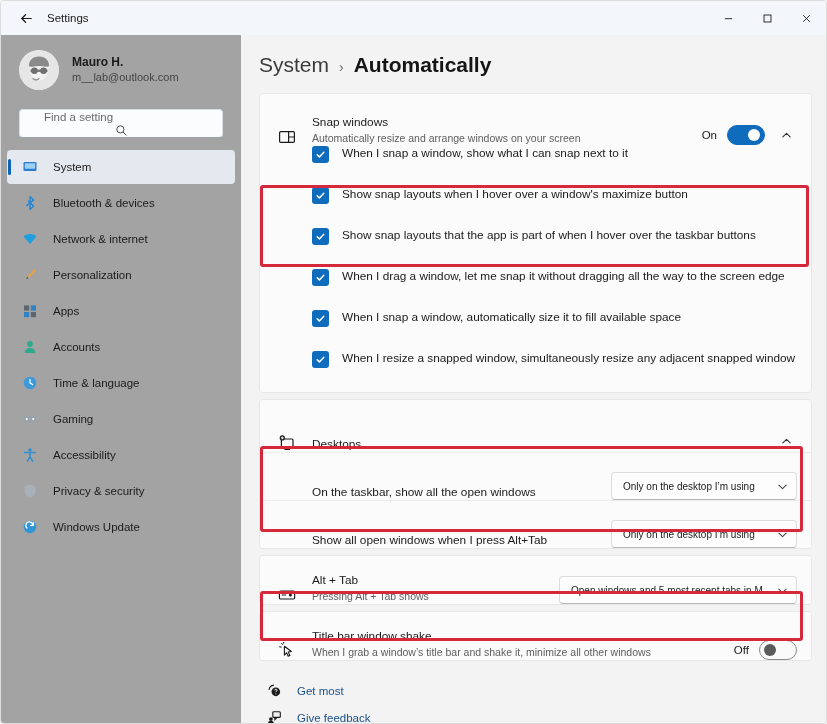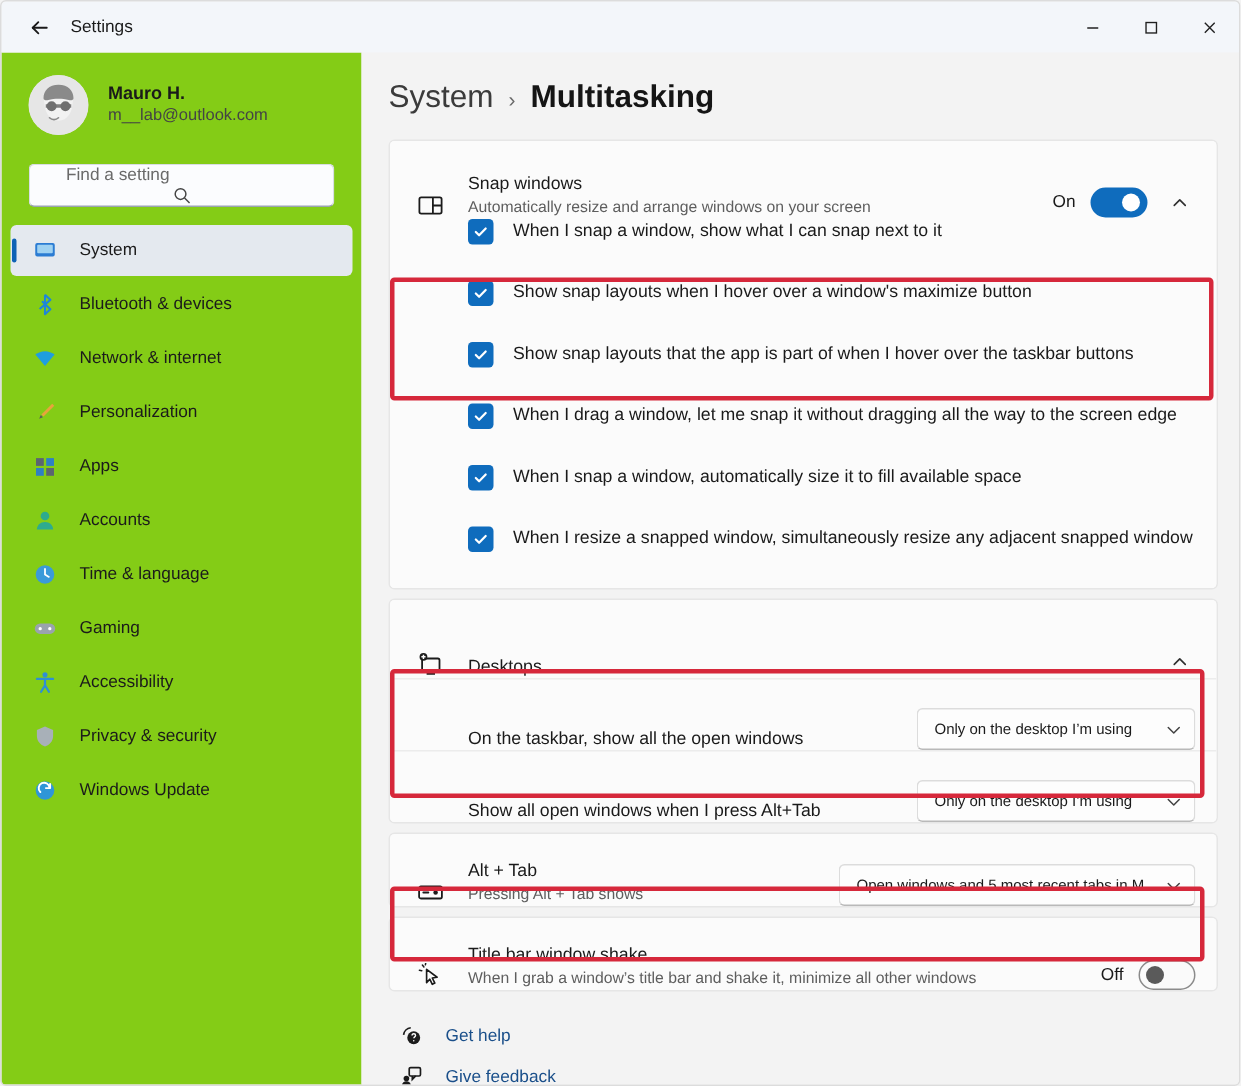--- a/index.html
+++ b/index.html
@@ -55,21 +55,21 @@
   }
   .win-btn svg { width: 11px; height: 11px; }
 
   
   .body-wrap { display: flex; flex: 1 1 auto; min-height: 0; }
 
   
   .sidebar {
     width: 240px;
     flex: 0 0 240px;
-    background: #84cc16;
+    background: #a3a3a3;
     display: flex;
     flex-direction: column;
     padding-top: 4px;
   }
   .profile {
     display: flex;
     align-items: center;
     padding: 8px 0 8px 18px;
     height: 62px;
   }
@@ -480,21 +480,21 @@
         </div>
 
       </div>
     </div>
 
     <div class="main">
 
       <div class="breadcrumb">
         <span class="crumb-parent">System</span>
         <span class="crumb-sep">›</span>
-        <span class="crumb-current">Multitasking</span>
+        <span class="crumb-current">Automatically</span>
       </div>
 
       <div class="cards">
 
         <div class="card">
           <div class="row header-row">
             <span class="row-ico">
               <svg viewBox="0 0 18 18" fill="none" stroke="currentColor" stroke-width="1.2">
                 <rect x="1.6" y="3.6" width="14.8" height="10.8" rx="1.2"></rect>
                 <path d="M10.6 3.6v10.8"></path>
@@ -680,21 +680,21 @@
       <div class="footer-links">
         <div class="flink">
           <span class="fico">
             <svg viewBox="0 0 16 16" fill="none" stroke="currentColor" stroke-width="1.2">
               <path d="M2.2 7.4a5.8 5.8 0 015.1-5.1"></path>
               <circle cx="9.4" cy="9.4" r="4.6" fill="currentColor" stroke="none"></circle>
               <path d="M8.2 7.9c0-.8.6-1.3 1.3-1.3s1.2.5 1.2 1.2c0 1-1.2 1-1.2 1.9" stroke="#fbfbfb" stroke-width="1"></path>
               <circle cx="9.4" cy="11.5" r="0.55" fill="#fbfbfb" stroke="none"></circle>
             </svg>
           </span>
-          <span class="ftext">Get help</span>
+          <span class="ftext">Get most</span>
         </div>
         <div class="flink">
           <span class="fico">
             <svg viewBox="0 0 16 16" fill="none" stroke="currentColor" stroke-width="1.2">
               <rect x="6.2" y="1.8" width="8" height="6" rx="1"></rect>
               <path d="M8.4 7.8v2.4l2.4-2.4"></path>
               <circle cx="4.2" cy="9.6" r="2" fill="currentColor" stroke="none"></circle>
               <path d="M1 14.6c0-1.8 1.4-3.1 3.2-3.1s3.2 1.3 3.2 3.1z" fill="currentColor" stroke="none"></path>
             </svg>
           </span>

